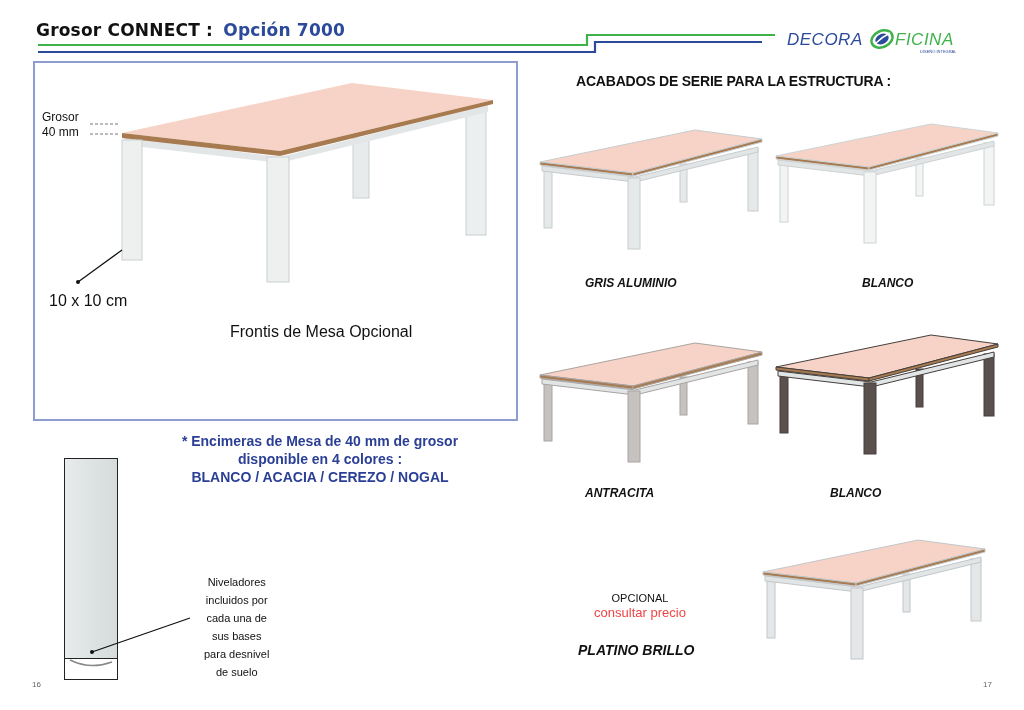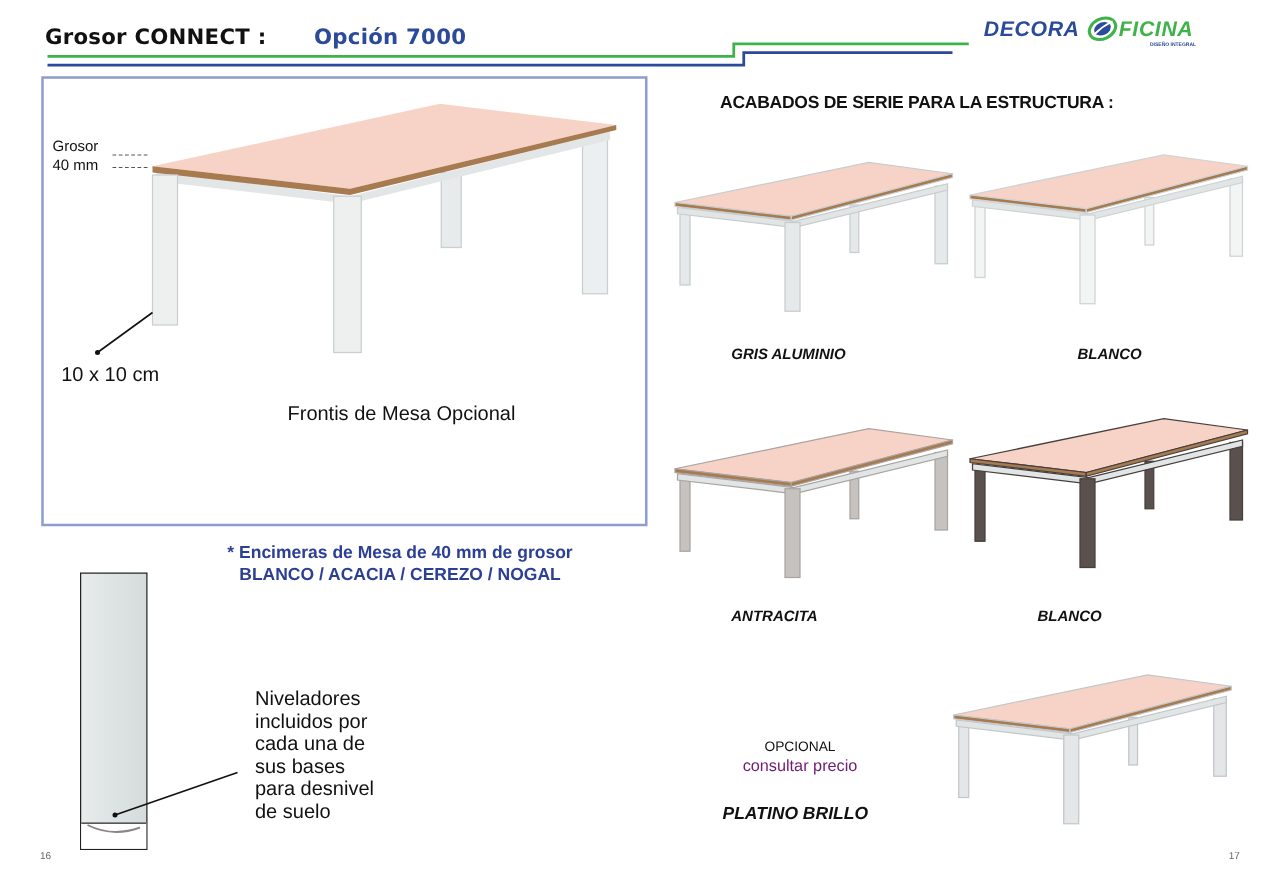--- a/index.html
+++ b/index.html
@@ -1,34 +1,34 @@
 <!DOCTYPE html>
 <html><head>
 <meta charset="utf-8">
 <style>
   html, body { margin:0; padding:0; background:#ffffff; }
   body { width:1024px; height:710px; position:relative; overflow:hidden; font-family:"Liberation Sans", sans-serif; color:#111; }
   .abs { position:absolute; }
   .title { left:36px; top:20px; font-family:"DejaVu Sans", sans-serif; font-size:17px; font-weight:bold; white-space:nowrap; letter-spacing:0.2px; }
   .title .serie { color:#111; }
-  .title .opcion { color:#2b4a9a; margin-left:32px; }
-  .logo { left:787px; top:10px; width:180px; height:30px;font-weight:bold; }
+  .title .opcion { color:#2b4a9a; margin-left:4px; }
+  .logo { left:787px; top:26px; width:180px; height:30px; }
   .main-box { left:33px; top:61px; width:485px; height:360px; border:2px solid #8e9cd0; box-sizing:border-box; }
   .grosor { left:42px; top:110px; font-size:12px; line-height:15px; color:#111; }
   .dims { left:49px; top:292px; font-size:16px; }
   .desc { left:230px; top:305px; font-size:16px; line-height:18px; width:280px; }
   .desc p { margin:0 0 8px 0; }
   .note { left:150px; top:432px; width:340px; text-align:center; color:#2b3f95; font-weight:bold; font-size:14px; line-height:18px; }
   .leg-detail { left:64px; top:458px; width:54px; height:222px; border:1.5px solid #222; box-sizing:border-box; background:linear-gradient(90deg,#e9ecec 0%,#dfe4e4 40%,#d6dbdb 100%); }
   .leg-detail .foot { position:absolute; left:0; right:0; bottom:0; height:20px; background:#fff; border-top:1.5px solid #222; }
-  .niv { left:204px; top:551px; font-size:16px; line-height:18px; }
+  .niv { left:204px; top:573px; font-size:11px; line-height:18px;text-align:center; }
   .acabados-title { left:528px; top:73px; font-weight:bold; font-size:14px; letter-spacing:-0.2px;margin-left:48px; }
   .finish-label { font-weight:bold; font-style:italic; font-size:12px; }
   .opcional { left:590px; top:592px; font-size:11px; text-align:center; width:100px; }
-  .consultar { left:580px; top:605px; font-size:13px; color:#701a75; text-align:center; width:120px; }
+  .consultar { left:580px; top:605px; font-size:13px; color:#ef4444; text-align:center; width:120px; }
   .platino { left:578px; top:642px; font-weight:bold; font-style:italic; font-size:14px; }
   .pagenum { font-size:8px; color:#666; }
   svg { overflow:visible; }
 </style>
 </head>
 <body>
 
 <div class="abs title">
   <span class="serie">Grosor CONNECT :</span>
   <span class="opcion">Opción 7000</span>
@@ -84,20 +84,21 @@
 
 <div class="abs desc">
   <p>
     <br>
     <span>Frontis de Mesa Opcional</span>
   </p>
 </div>
 
 <div class="abs note">
   <div>* Encimeras de Mesa de 40 mm de grosor</div>
+  <div>disponible en 4 colores :</div>
   <div>BLANCO / ACACIA / CEREZO / NOGAL</div>
 </div>
 
 <div class="abs leg-detail">
     <div class="foot"></div>
   </div>
 <svg class="abs" style="left:0;top:0" width="260" height="700">
   <line x1="92" y1="652" x2="190" y2="618" stroke="#111" stroke-width="1.3"></line>
   <circle cx="92" cy="652" r="2" fill="#111"></circle>
   <path d="M70,660 Q90,670 112,662" stroke="#888" stroke-width="1.5" fill="none"></path>

